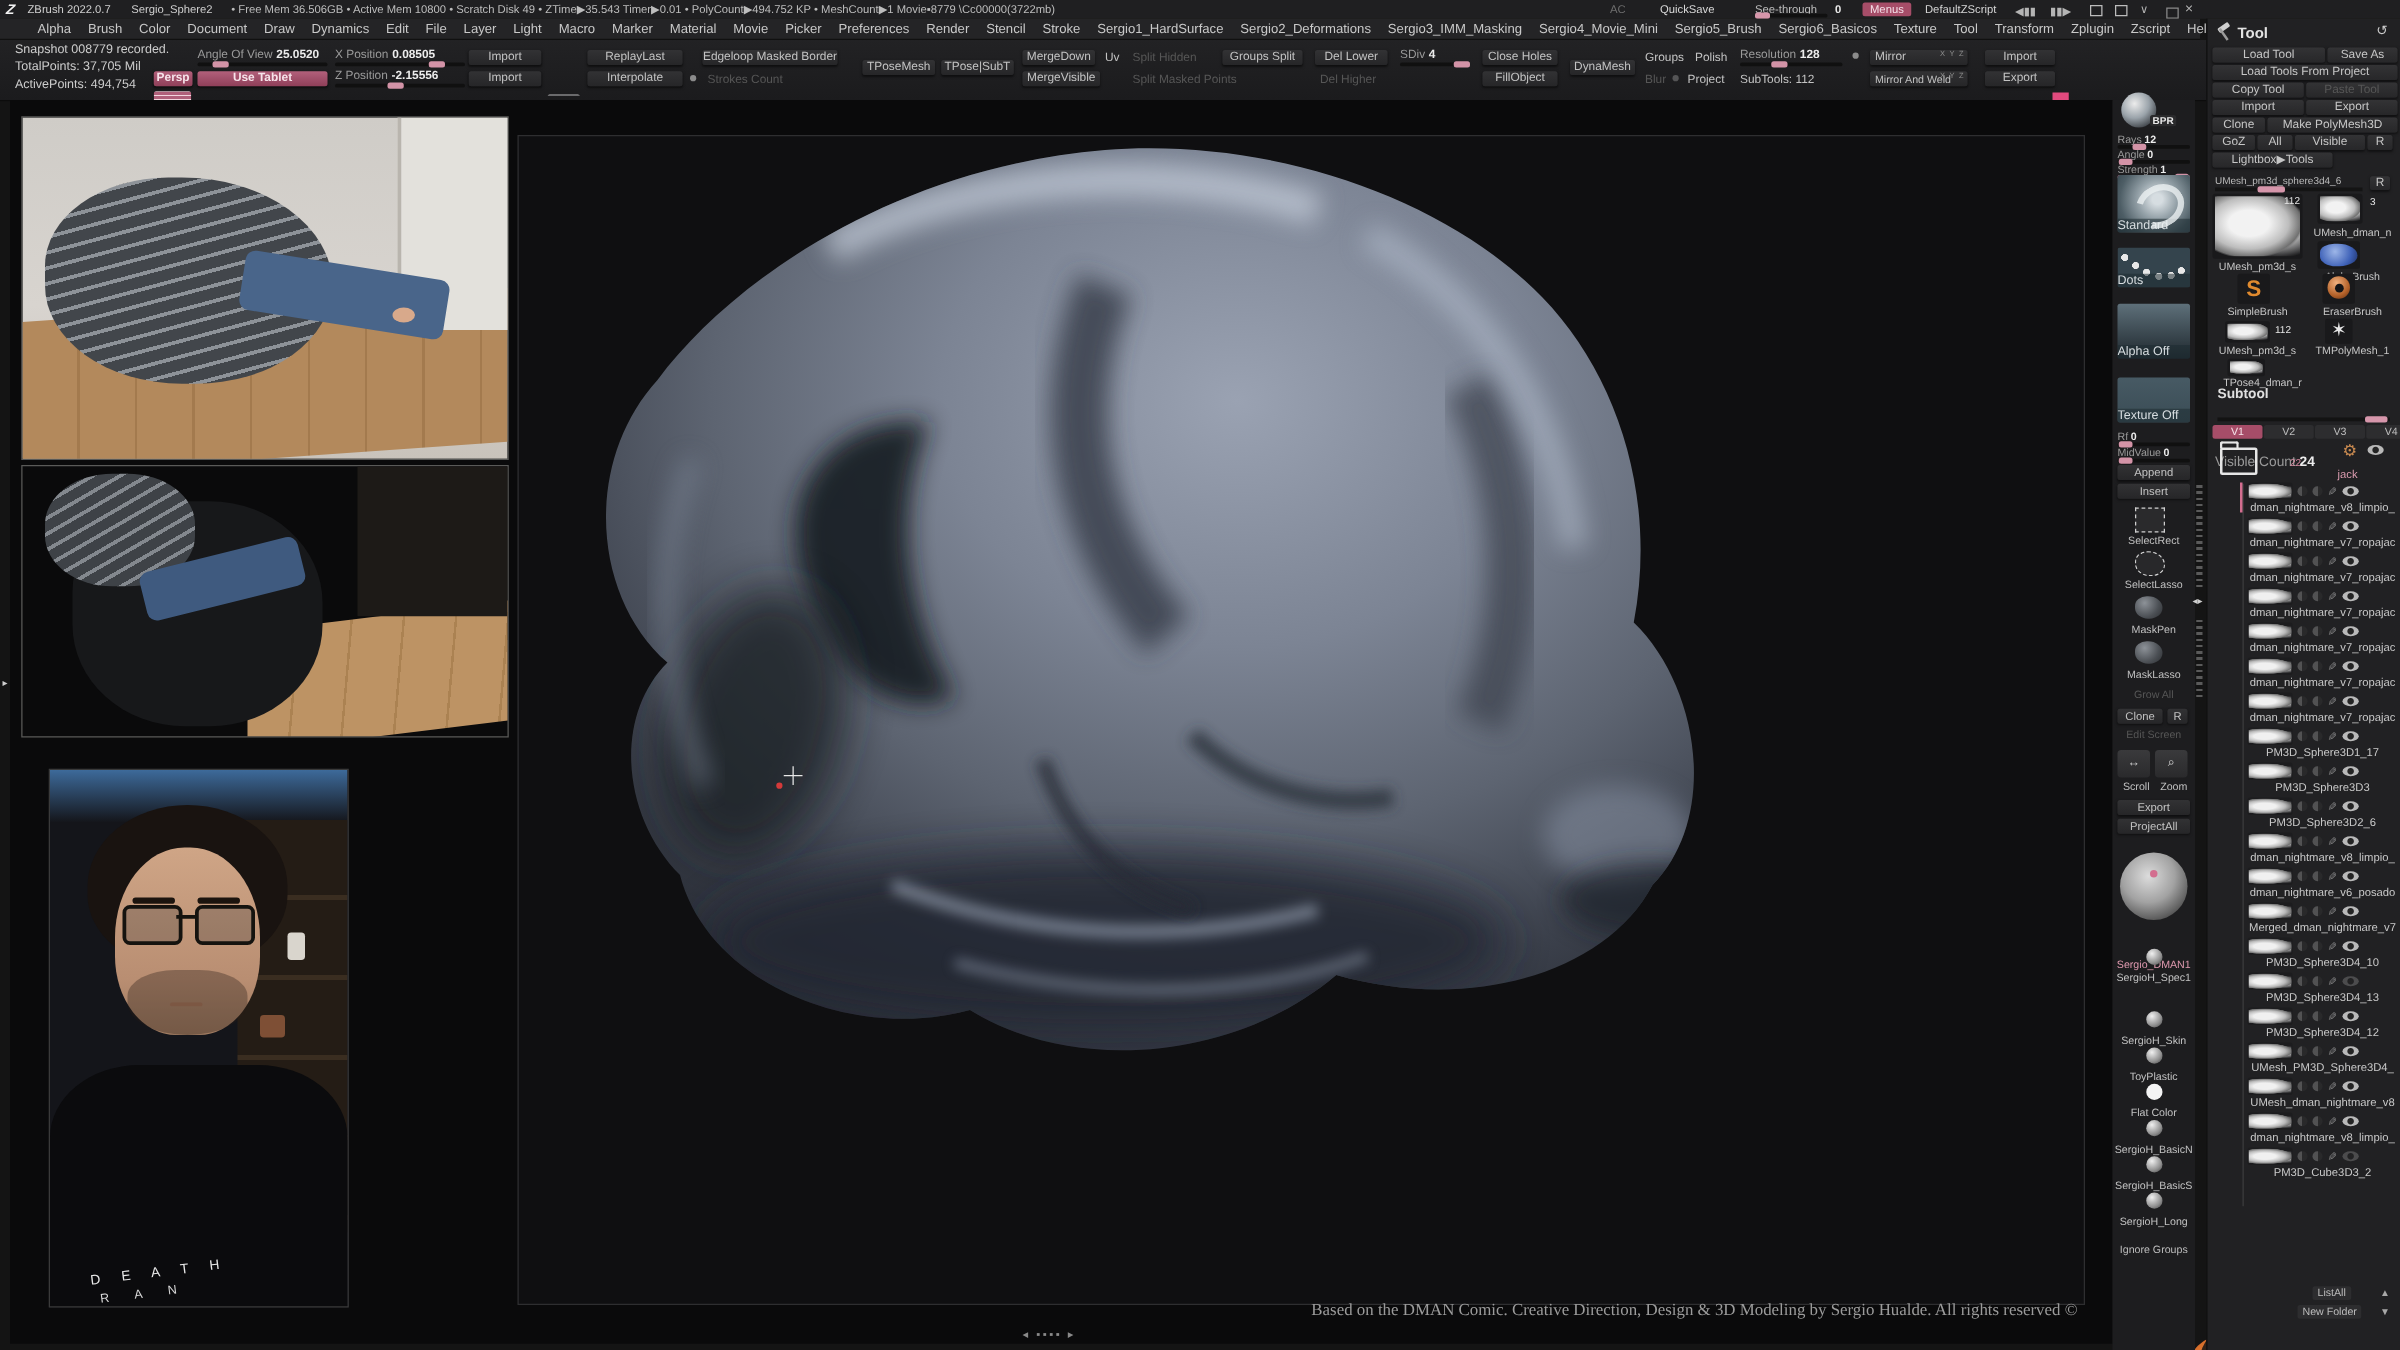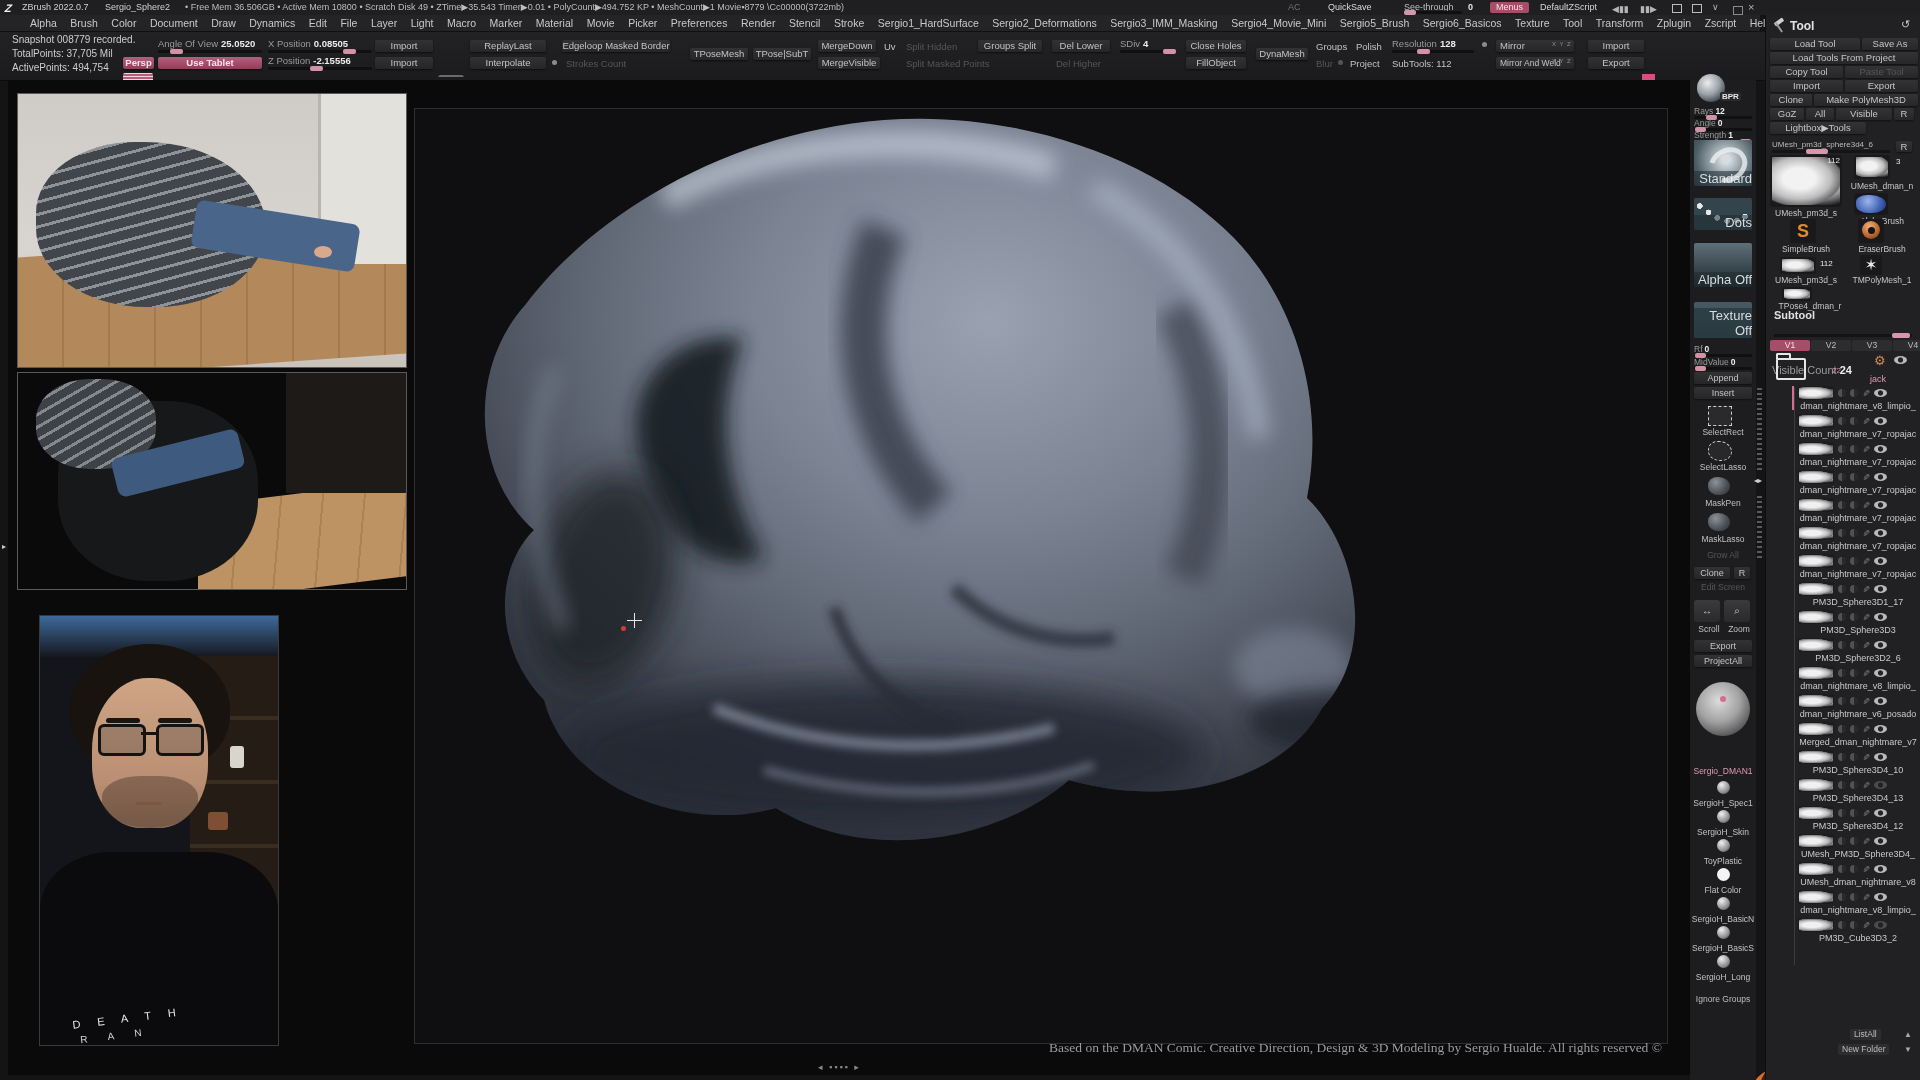--- a/index.html
+++ b/index.html
@@ -96,21 +96,21 @@
   .shb{position:absolute;left:4px;width:58px;background:linear-gradient(#323234,#262628);border-radius:2px;font-size:9px;color:#c3c3c3;text-align:center;height:12px;line-height:12px;box-shadow:0 1px 2px rgba(0,0,0,.5);}
   .shlbl{position:absolute;width:66px;text-align:center;font-size:8.5px;color:#c0c0c0;white-space:nowrap;}
   .shlbl.ds{color:#565656;}
   .shsl{position:absolute;left:4px;width:58px;font-size:8.5px;color:#9a9a9a;white-space:nowrap;}
   .shsl b{color:#eee;margin-left:2px;}
   .shsl .tr{display:block;height:3px;background:#101010;border-radius:2px;position:relative;margin-top:0px;}
   .shsl .kn{position:absolute;top:-1px;width:11px;height:5px;background:#d393a7;border-radius:2px;}
   #bpr-sphere{position:absolute;left:7px;top:-6px;width:28px;height:28px;border-radius:50%;background:radial-gradient(circle at 38% 32%,#ececec,#9aa3aa 45%,#2f3338 85%);}
   #bpr-lbl{position:absolute;left:30px;top:12px;font-size:8px;font-weight:bold;color:#e8e8e8;background:#2a2a2c;padding:0 2px;border-radius:2px;}
   .preview{position:absolute;left:4px;width:58px;border-radius:2px;overflow:hidden;}
-  .preview .plbl{position:absolute;left:0;bottom:0;width:100%;text-align:right;font-size:13px;color:#d7dde0;background:rgba(30,44,50,.55);}
+  .preview .plbl{position:absolute;left:0;bottom:0;width:100%;text-align:left;font-size:10px;color:#d7dde0;background:rgba(30,44,50,.55);}
   #prev-brush{top:60px;height:46px;background:radial-gradient(circle at 55% 42%,#d6dde1 10%,#93a0a7 38%,#4e5e66 72%,#32424a);}
   #prev-brush::after{content:"";position:absolute;left:14px;top:8px;width:30px;height:24px;border:5px solid rgba(236,240,242,.8);border-radius:50%;border-left-color:transparent;transform:rotate(-30deg);}
   #prev-stroke{top:118px;height:32px;background:#34444d;
     background-image:radial-gradient(circle 3px at 10% 25%,#e8e8e8 90%,transparent),radial-gradient(circle 3px at 25% 45%,#e8e8e8 90%,transparent),radial-gradient(circle 3px at 40% 62%,#e8e8e8 90%,transparent),radial-gradient(circle 3px at 57% 72%,#e8e8e8 90%,transparent),radial-gradient(circle 3px at 74% 70%,#e8e8e8 90%,transparent),radial-gradient(circle 3px at 88% 58%,#e8e8e8 90%,transparent);}
   #prev-alpha{top:163px;height:44px;background:linear-gradient(180deg,#5e707a,#1e272d);}
   #prev-tex{top:222px;height:36px;background:linear-gradient(180deg,#475a64,#3a4c55);}
   .tool-ico{position:absolute;left:18px;width:22px;height:18px;}
   .ico-rect{border:1px dashed #cfcfcf;background:rgba(255,255,255,.06);}
   .ico-lasso{border:1px dashed #cfcfcf;border-radius:45% 60% 50% 55%;background:rgba(255,255,255,.05);}
   .ico-blob{border-radius:45% 55% 50% 50%;background:radial-gradient(circle at 35% 30%,#8d9298,#4b4f54 60%,#2c2e31);}
@@ -477,21 +477,21 @@
     <span class="shlbl" style="top:544px;left:-14px">Scroll</span>
     <span class="shlbl" style="top:544px;left:16px">Zoom</span>
     <span class="shb" style="top:560px">Export</span>
     <span class="shb" style="top:575px">ProjectAll</span>
 
     <span id="mat-sphere"></span>
     <span id="mat-name">Sergio_DMAN1</span>
 
     <div>
 
-        <div class="mat-item" style="top: 700px;">
+        <div class="mat-item" style="top: 679px;">
           <span class="msphere"></span>
           <span class="mlbl">SergioH_Spec1</span>
         </div>
 
         <div class="mat-item" style="top: 729px;">
           <span class="msphere"></span>
           <span class="mlbl">SergioH_Skin</span>
         </div>
 
         <div class="mat-item" style="top: 758px;">

